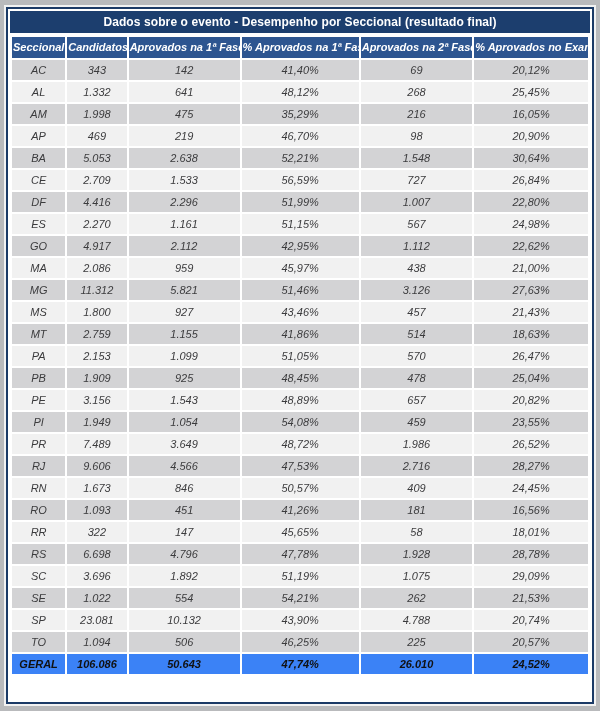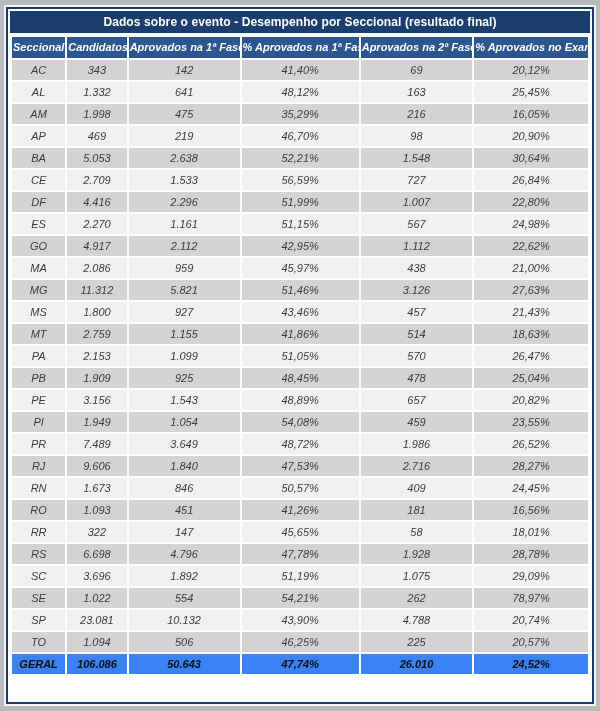--- a/index.html
+++ b/index.html
@@ -106,21 +106,21 @@
             <td>142</td>
             <td>41,40%</td>
             <td>69</td>
             <td>20,12%</td>
           </tr>
           <tr class="stripe-light">
             <td>AL</td>
             <td>1.332</td>
             <td>641</td>
             <td>48,12%</td>
-            <td>163</td>
+            <td>268</td>
             <td>25,45%</td>
           </tr>
           <tr class="stripe-gray">
             <td>AM</td>
             <td>1.998</td>
             <td>475</td>
             <td>35,29%</td>
             <td>216</td>
             <td>16,05%</td>
           </tr>
@@ -240,21 +240,21 @@
             <td>PR</td>
             <td>7.489</td>
             <td>3.649</td>
             <td>48,72%</td>
             <td>1.986</td>
             <td>26,52%</td>
           </tr>
           <tr class="stripe-gray">
             <td>RJ</td>
             <td>9.606</td>
-            <td>1.840</td>
+            <td>4.566</td>
             <td>47,53%</td>
             <td>2.716</td>
             <td>28,27%</td>
           </tr>
           <tr class="stripe-light">
             <td>RN</td>
             <td>1.673</td>
             <td>846</td>
             <td>50,57%</td>
             <td>409</td>
@@ -291,21 +291,21 @@
             <td>51,19%</td>
             <td>1.075</td>
             <td>29,09%</td>
           </tr>
           <tr class="stripe-gray">
             <td>SE</td>
             <td>1.022</td>
             <td>554</td>
             <td>54,21%</td>
             <td>262</td>
-            <td>78,97%</td>
+            <td>21,53%</td>
           </tr>
           <tr class="stripe-light">
             <td>SP</td>
             <td>23.081</td>
             <td>10.132</td>
             <td>43,90%</td>
             <td>4.788</td>
             <td>20,74%</td>
           </tr>
           <tr class="stripe-gray">

